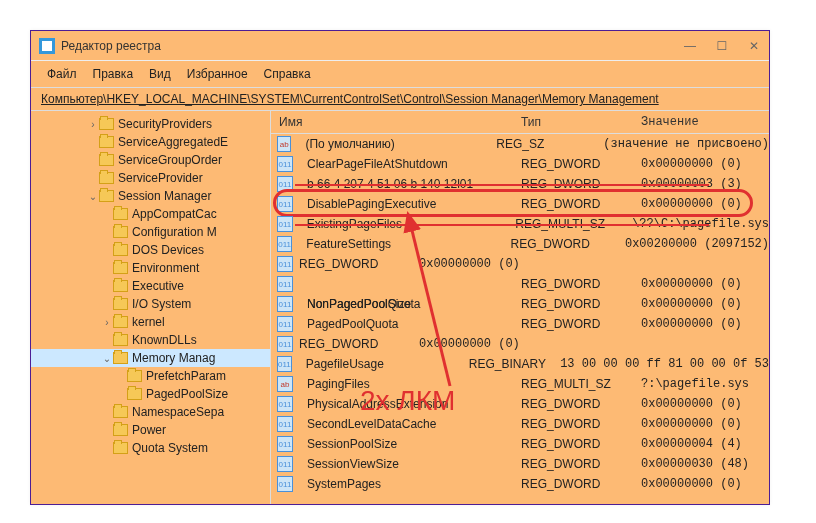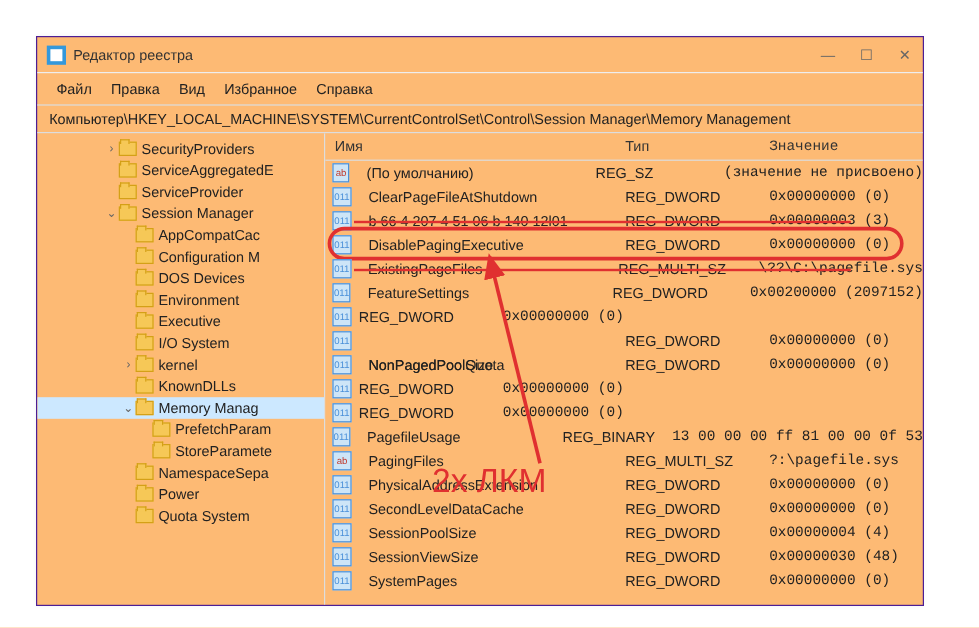--- a/index.html
+++ b/index.html
@@ -6,21 +6,21 @@
 body { background: #fff; width: 816px; height: 523px; overflow: hidden; position: relative; }
 .window { position: absolute; left: 30px; top: 30px; width: 740px; height: 475px; border: 1px solid #4c1d95; background: #fdba74; display: flex; flex-direction: column; box-shadow: 0 0 4px rgba(0,0,0,0.05); }
 .titlebar { display: flex; align-items: center; height: 30px; padding: 0 8px; border-bottom: 1px solid #eee; }
 .titlebar .icon-box { width: 16px; height: 16px; margin-right: 6px; background: #3498db; display: inline-block; position: relative; }
 .titlebar .icon-box::after { content: ""; position: absolute; top: 3px; left: 3px; width: 10px; height: 10px; background: #fff; }
 .titlebar .title { flex: 1; color: #333; }
 .win-controls { display: flex; gap: 18px; color: #666; }
 .win-controls span { width: 14px; text-align: center; cursor: default; }
 .menubar { display: flex; gap: 4px; padding: 4px 10px; }
 .menubar span { padding: 2px 6px; color: #222; }
-.addressbar { padding: 4px 10px; border-top: 1px solid #ddd; border-bottom: 1px solid #ddd; color: #222; white-space: nowrap; overflow: hidden; }
+.addressbar { padding: 4px 10px; border-top: 1px solid #ddd; border-bottom: 1px solid #ddd; color: #222; white-space: nowrap; overflow: hidden; text-decoration: underline; }
 .content { display: flex; flex: 1; overflow: hidden; }
 .tree { width: 240px; border-right: 1px solid #ddd; overflow: hidden; padding: 4px 0; }
 .tree-row { display: flex; align-items: center; height: 18px; white-space: nowrap; color: #222; }
 .tree-row .caret { width: 12px; text-align: center; color: #666; font-size: 10px; }
 .tree-row .folder { width: 15px; height: 12px; background: #f6c857; border: 1px solid #d4a017; margin-right: 4px; position: relative; }
 .tree-row .folder::before { content: ""; position: absolute; top: -3px; left: 0; width: 6px; height: 3px; background: #f6c857; border: 1px solid #d4a017; border-bottom: none; }
 .tree-row.sel { background: #cce8ff; }
 .listpane { flex: 1; overflow: hidden; position: relative; }
 .list-header { display: flex; border-bottom: 1px solid #ddd; color: #333; padding: 4px 0; }
 .col-name { width: 250px; padding-left: 8px; }
@@ -64,20 +64,25 @@
           <span>SecurityProviders</span>
         </div>
         <div class="tree-row" style="padding-left: 56px;">
           <span class="caret"></span>
           <span class="folder"></span>
           <span>ServiceAggregatedE</span>
         </div>
         <div class="tree-row" style="padding-left: 56px;">
           <span class="caret"></span>
           <span class="folder"></span>
+          <span>ServiceGroupOrder</span>
+        </div>
+        <div class="tree-row" style="padding-left: 56px;">
+          <span class="caret"></span>
+          <span class="folder"></span>
           <span>ServiceProvider</span>
         </div>
         <div class="tree-row" style="padding-left: 56px;">
           <span class="caret">⌄</span>
           <span class="folder"></span>
           <span>Session Manager</span>
         </div>
         <div class="tree-row" style="padding-left: 70px;">
           <span class="caret"></span>
           <span class="folder"></span>
@@ -124,21 +129,21 @@
           <span>Memory Manag</span>
         </div>
         <div class="tree-row" style="padding-left: 84px;">
           <span class="caret"></span>
           <span class="folder"></span>
           <span>PrefetchParam</span>
         </div>
         <div class="tree-row" style="padding-left: 84px;">
           <span class="caret"></span>
           <span class="folder"></span>
-          <span>StoreParamete</span>
+          <span>PagedPoolSize</span>
         </div>
         <div class="tree-row" style="padding-left: 70px;">
           <span class="caret"></span>
           <span class="folder"></span>
           <span>NamespaceSepa</span>
         </div>
         <div class="tree-row" style="padding-left: 70px;">
           <span class="caret"></span>
           <span class="folder"></span>
           <span>Power</span>
@@ -205,20 +210,21 @@
             <div class="col-val">0x00000000 (0)</div>
           </div>
           <div class="list-row">
             <span class="ricon">011</span>
             <div class="col-name" style="width: 222px;">NonPagedPoolSize</div>
             <div class="col-type">REG_DWORD</div>
             <div class="col-val">0x00000000 (0)</div>
           </div>
           <div class="list-row">
             <span class="ricon">011</span>
+            <div class="col-name" style="width: 222px;">PagedPoolQuota</div>
             <div class="col-type">REG_DWORD</div>
             <div class="col-val">0x00000000 (0)</div>
           </div>
           <div class="list-row">
             <span class="ricon">011</span>
             <div class="col-type">REG_DWORD</div>
             <div class="col-val">0x00000000 (0)</div>
           </div>
           <div class="list-row">
             <span class="ricon">011</span>

